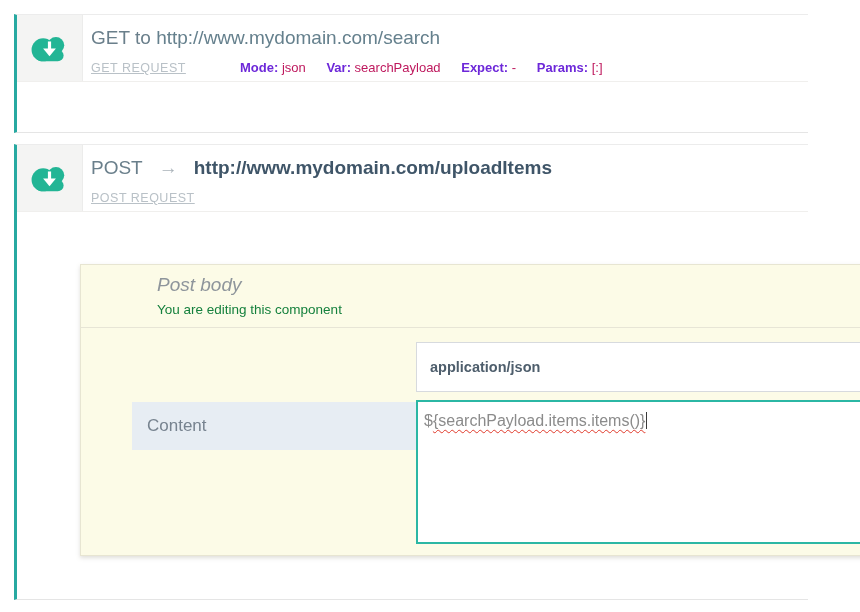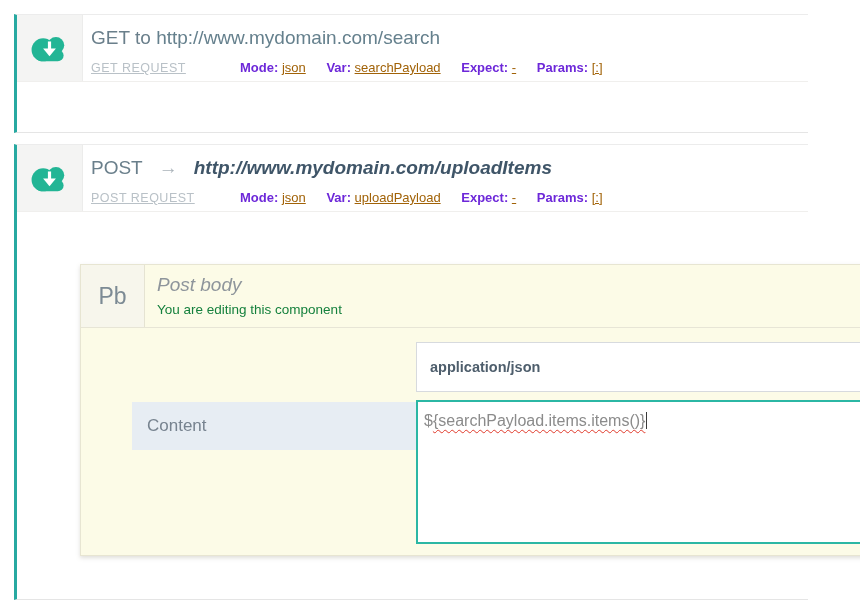--- a/index.html
+++ b/index.html
@@ -15,27 +15,27 @@
   #card-post{top:144px;height:456px;}
   .card-header{position:relative;height:66px;border-bottom:1px solid #f0efed;}
   .icon-cell{
     position:absolute;left:0;top:0;width:65px;height:66px;background:#f4f4f3;
     border-right:1px solid #ececeb;display:flex;align-items:center;justify-content:center;
   }
   .title-row{position:absolute;left:74px;top:12px;font-size:19px;white-space:nowrap;color:#65808d;}
   .title-row .method{color:#6a7f8b;}
   .title-row .arrow{color:#a9b2b9;margin:0 16px;font-size:19px;}
   .title-row .url-plain{color:#65808d;}
-  .title-row .url-bold{color:#3f5568;font-weight:700;font-style:italic;}
+  .title-row .url-bold{color:#3f5568;font-weight:700;}
   .kind-label{
     position:absolute;left:74px;top:46px;font-size:12.5px;color:#b9c1c7;letter-spacing:.5px;white-space:nowrap;text-decoration:underline;
   }
   .meta-row{position:absolute;left:223px;top:45px;font-size:13px;white-space:nowrap;}
   .meta-row .k{color:#6d28d9;font-weight:700;}
-  .meta-row .v{color:#a16207;margin-right:17px;text-decoration:underline;}
+  .meta-row .v{color:#be185d;margin-right:17px;}
   .cloud-svg{display:block;}
 
   
   .panel{
     position:absolute;left:63px;top:119px;width:800px;height:292px;box-sizing:border-box;
     background:#fcfbe7;border:1px solid #e7e5d2;box-shadow:0 2px 4px rgba(130,128,110,.25);
   }
   .panel-header{position:relative;height:62px;border-bottom:1px solid #e7e5d6;}
   .pb-cell{
     position:absolute;left:0;top:0;width:63px;height:62px;background:#f7f6ec;
@@ -121,35 +121,24 @@
             <rect x="29.5" y="13" width="5" height="12"></rect>
             <polygon points="22,24 42,24 32,36"></polygon>
           </g>
         </svg>
       </span>
     </div>
     <div class="title-row">
       <span class="method">POST</span><span class="arrow">→</span><span class="url-bold">http://www.mydomain.com/uploadItems</span>
     </div>
     <div class="kind-label">POST REQUEST</div>
-    <div class="meta-row">
-      <span class="k">Mode:</span>
-      <span class="v">json</span>
-      <span class="k">Var:</span>
-      <span class="v">uploadPayload</span>
-      <span class="k">Expect:</span>
-      <span class="v">-</span>
-      <span class="k">Params:</span>
-      <span class="v">[:]</span>
-    </div>
   </div>
 
   <div class="panel">
     <div class="panel-header">
-      <div class="pb-cell">Pb</div>
       <div class="panel-title">Post body</div>
       <div class="panel-subtitle">You are editing this component</div>
     </div>
     <div class="panel-form">
       <div class="field-input input-ct">application/json</div>
       <div class="field-label label-c">Content</div>
       <div class="field-input input-content">
         <span>$</span><span class="flagged">{searchPayload.items.items()}</span><span class="caret"></span>
       </div>
     </div>

